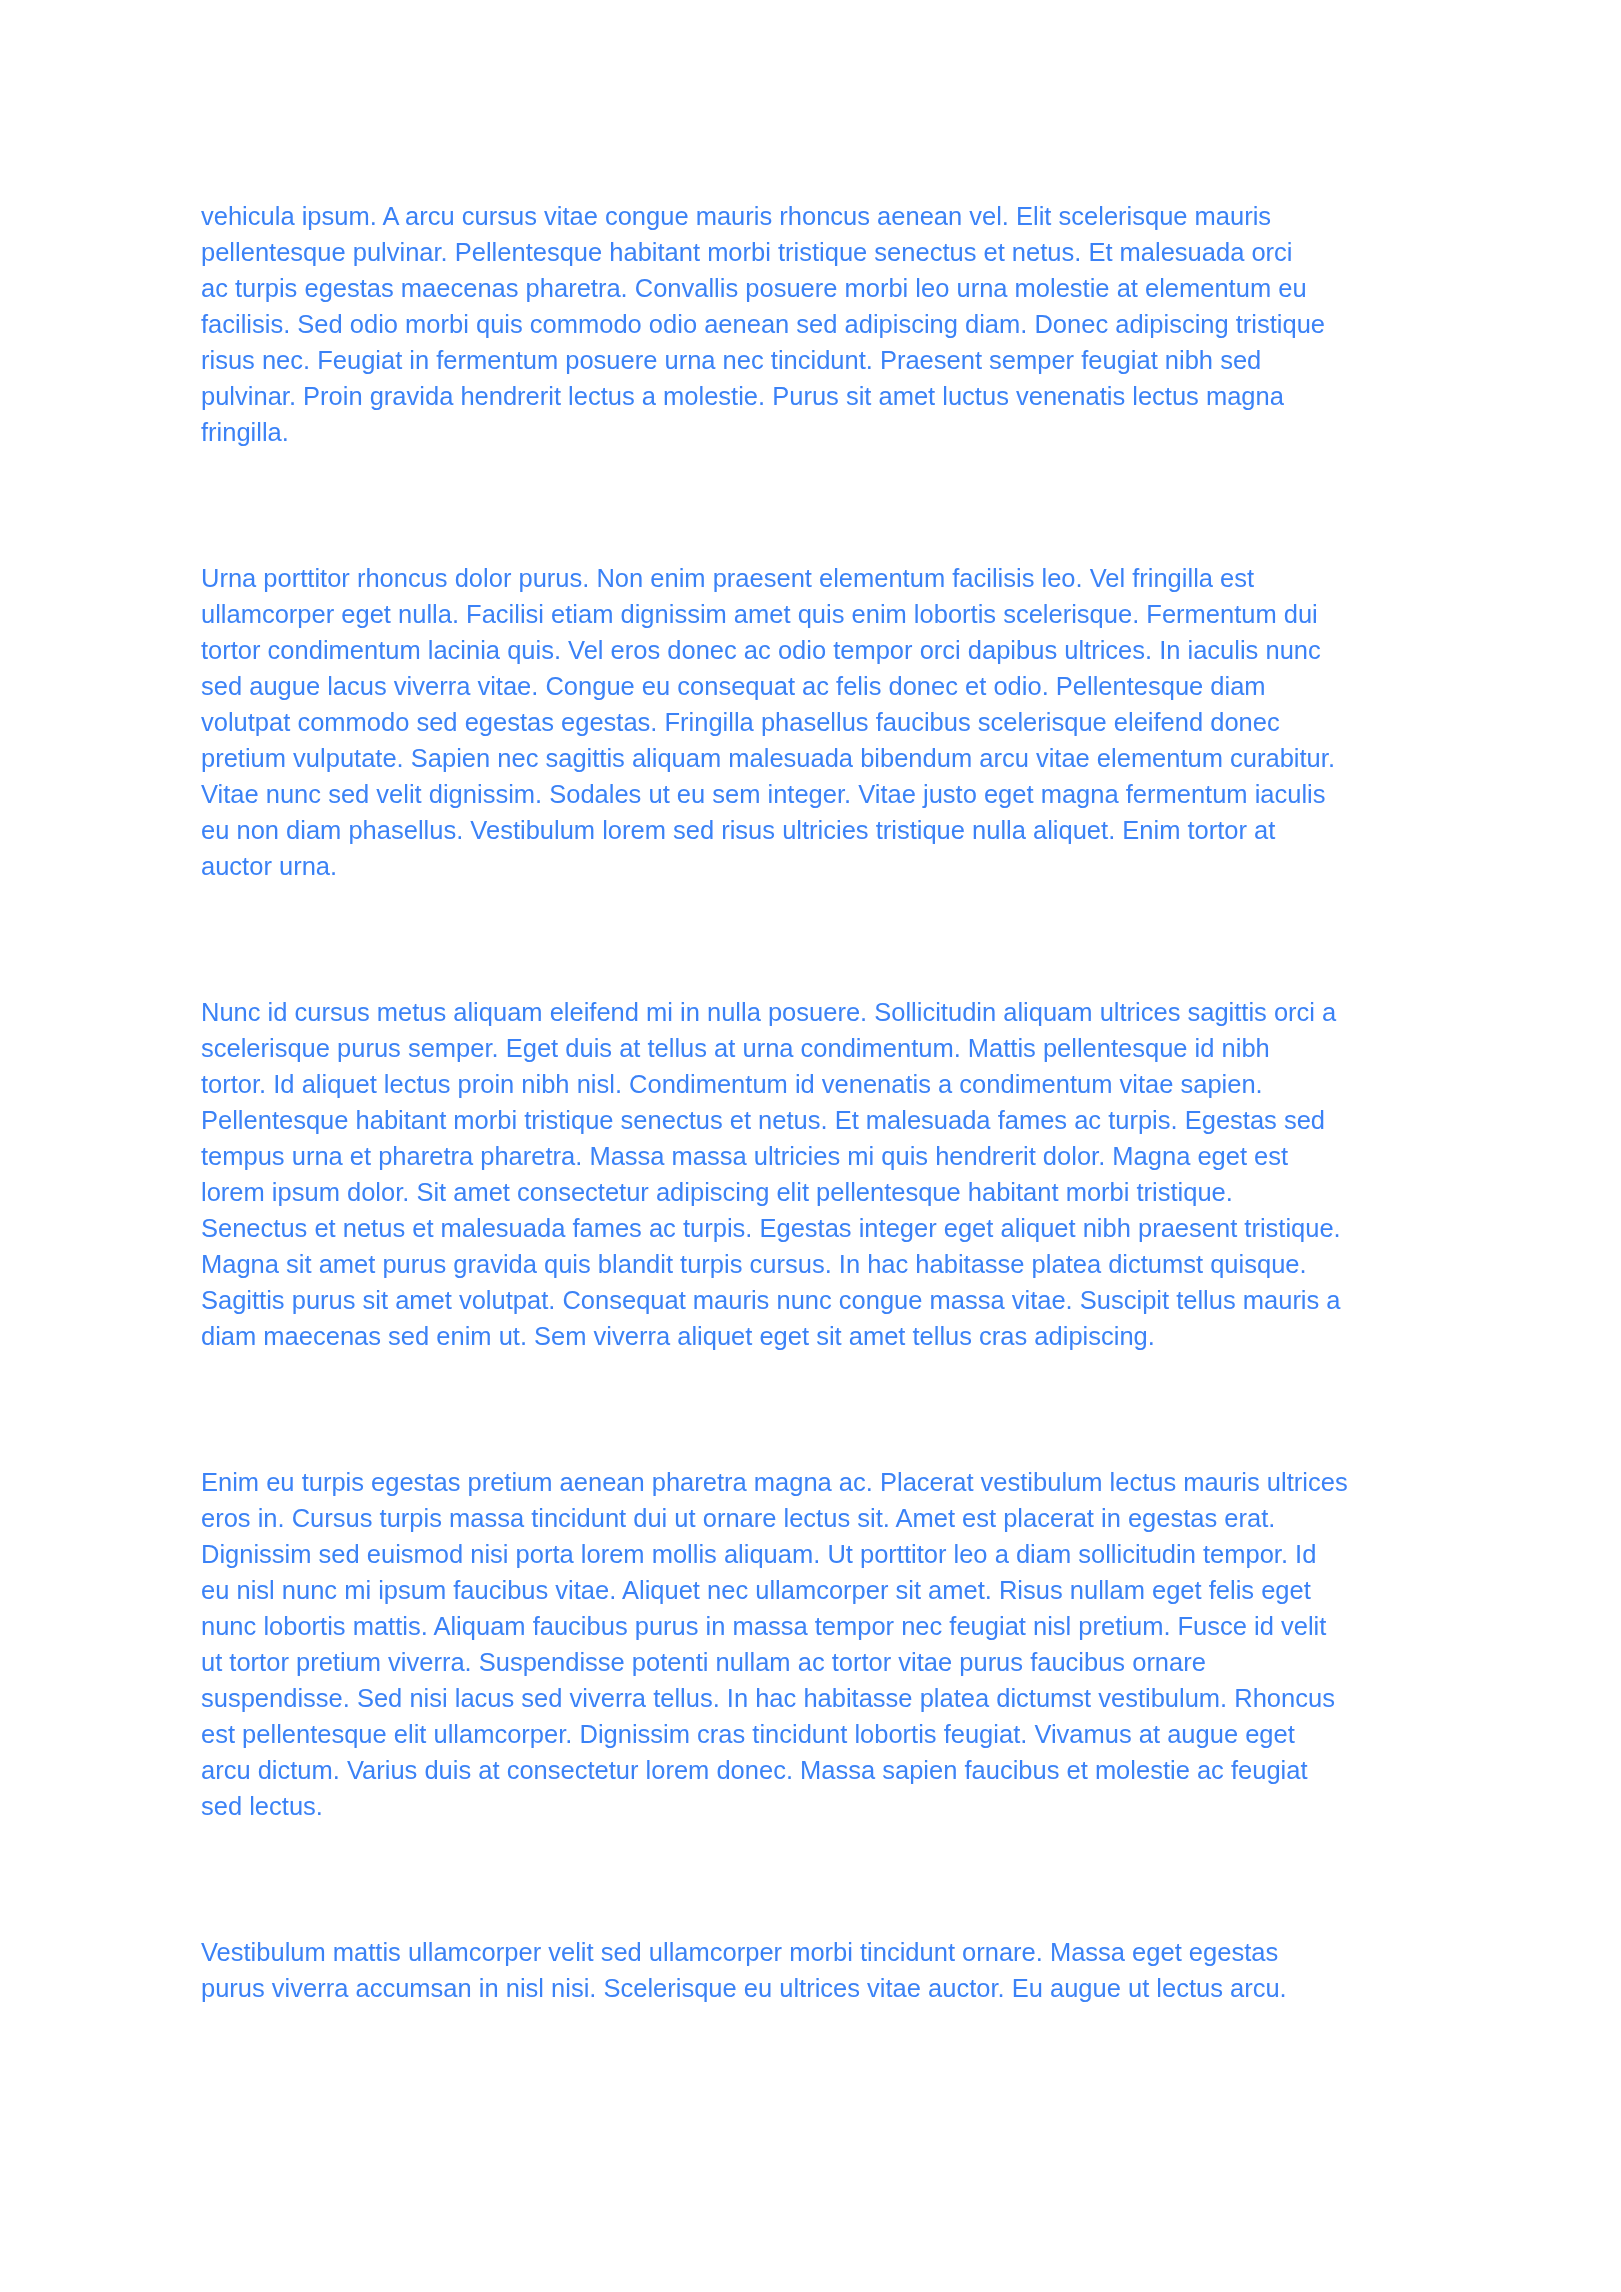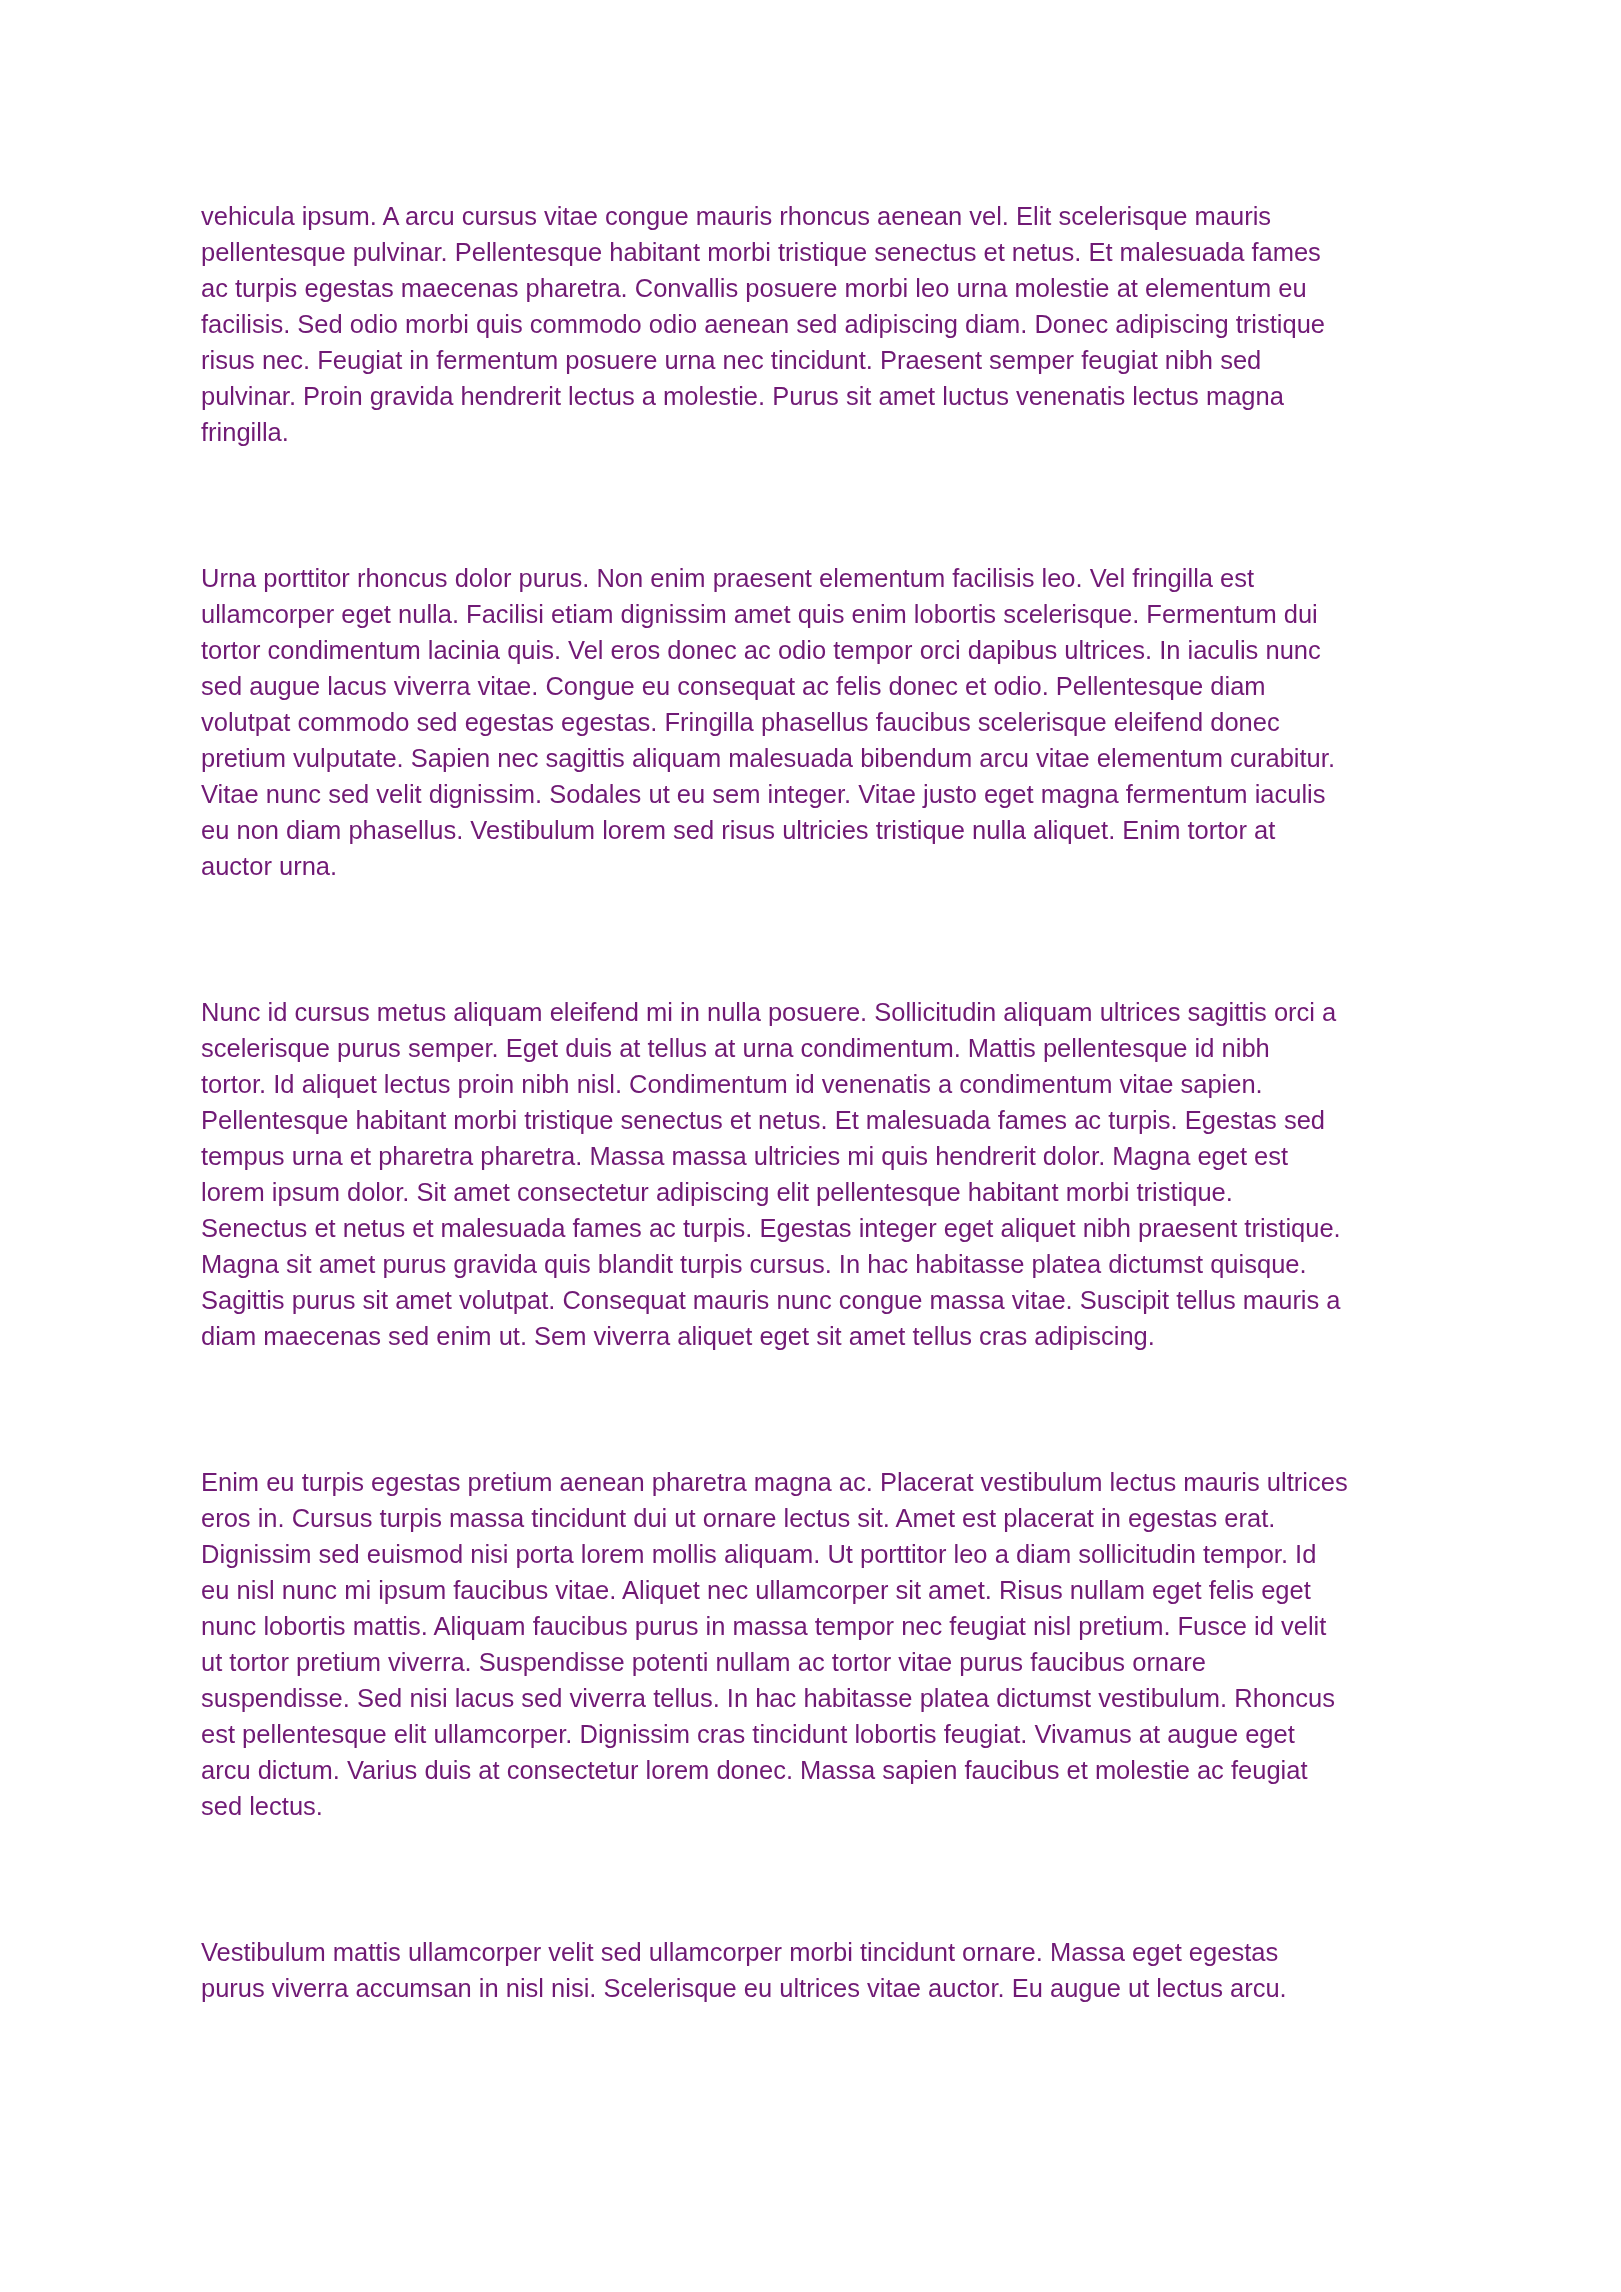--- a/index.html
+++ b/index.html
@@ -34,24 +34,24 @@
   }
   .line {
     display: block;
     white-space: pre;
   }
 </style>
 </head>
 <body>
 
 <div class="page" style="background: rgb(255, 255, 255);">
-  <div class="doc-body" style="color: #701a75;">
+  <div class="doc-body" style="color: #3b82f6;">
       <p class="para">
         <span class="line">vehicula ipsum. A arcu cursus vitae congue mauris rhoncus aenean vel. Elit scelerisque mauris</span>
-        <span class="line">pellentesque pulvinar. Pellentesque habitant morbi tristique senectus et netus. Et malesuada fames</span>
+        <span class="line">pellentesque pulvinar. Pellentesque habitant morbi tristique senectus et netus. Et malesuada orci</span>
         <span class="line">ac turpis egestas maecenas pharetra. Convallis posuere morbi leo urna molestie at elementum eu</span>
         <span class="line">facilisis. Sed odio morbi quis commodo odio aenean sed adipiscing diam. Donec adipiscing tristique</span>
         <span class="line">risus nec. Feugiat in fermentum posuere urna nec tincidunt. Praesent semper feugiat nibh sed</span>
         <span class="line">pulvinar. Proin gravida hendrerit lectus a molestie. Purus sit amet luctus venenatis lectus magna</span>
         <span class="line">fringilla.</span>
       </p>
       <p class="para">
         <span class="line">Urna porttitor rhoncus dolor purus. Non enim praesent elementum facilisis leo. Vel fringilla est</span>
         <span class="line">ullamcorper eget nulla. Facilisi etiam dignissim amet quis enim lobortis scelerisque. Fermentum dui</span>
         <span class="line">tortor condimentum lacinia quis. Vel eros donec ac odio tempor orci dapibus ultrices. In iaculis nunc</span>

